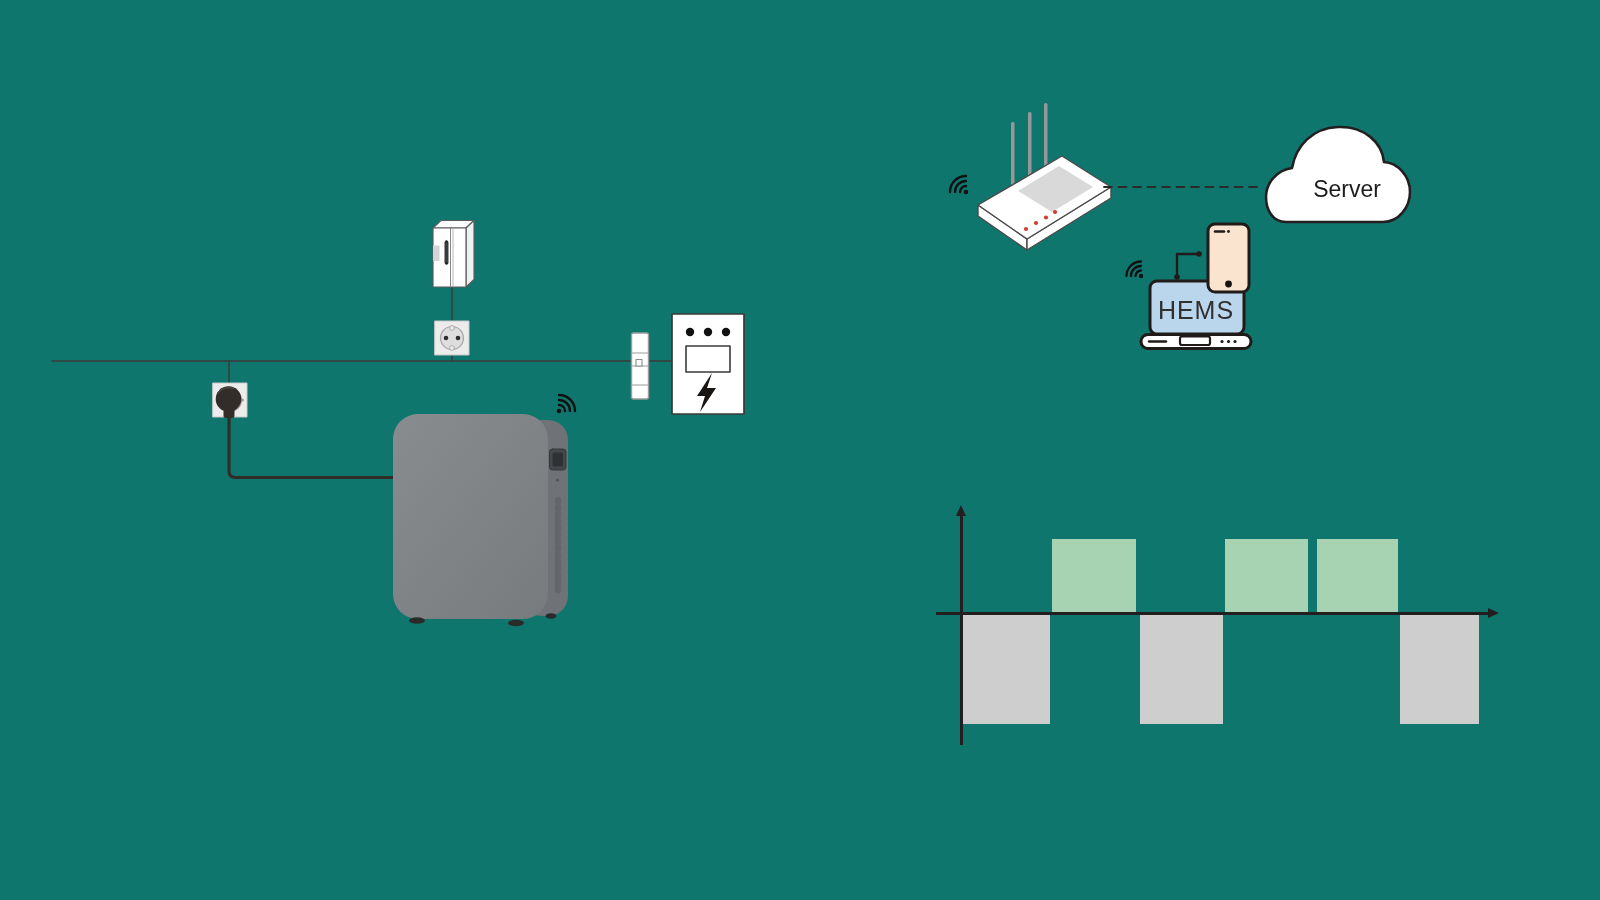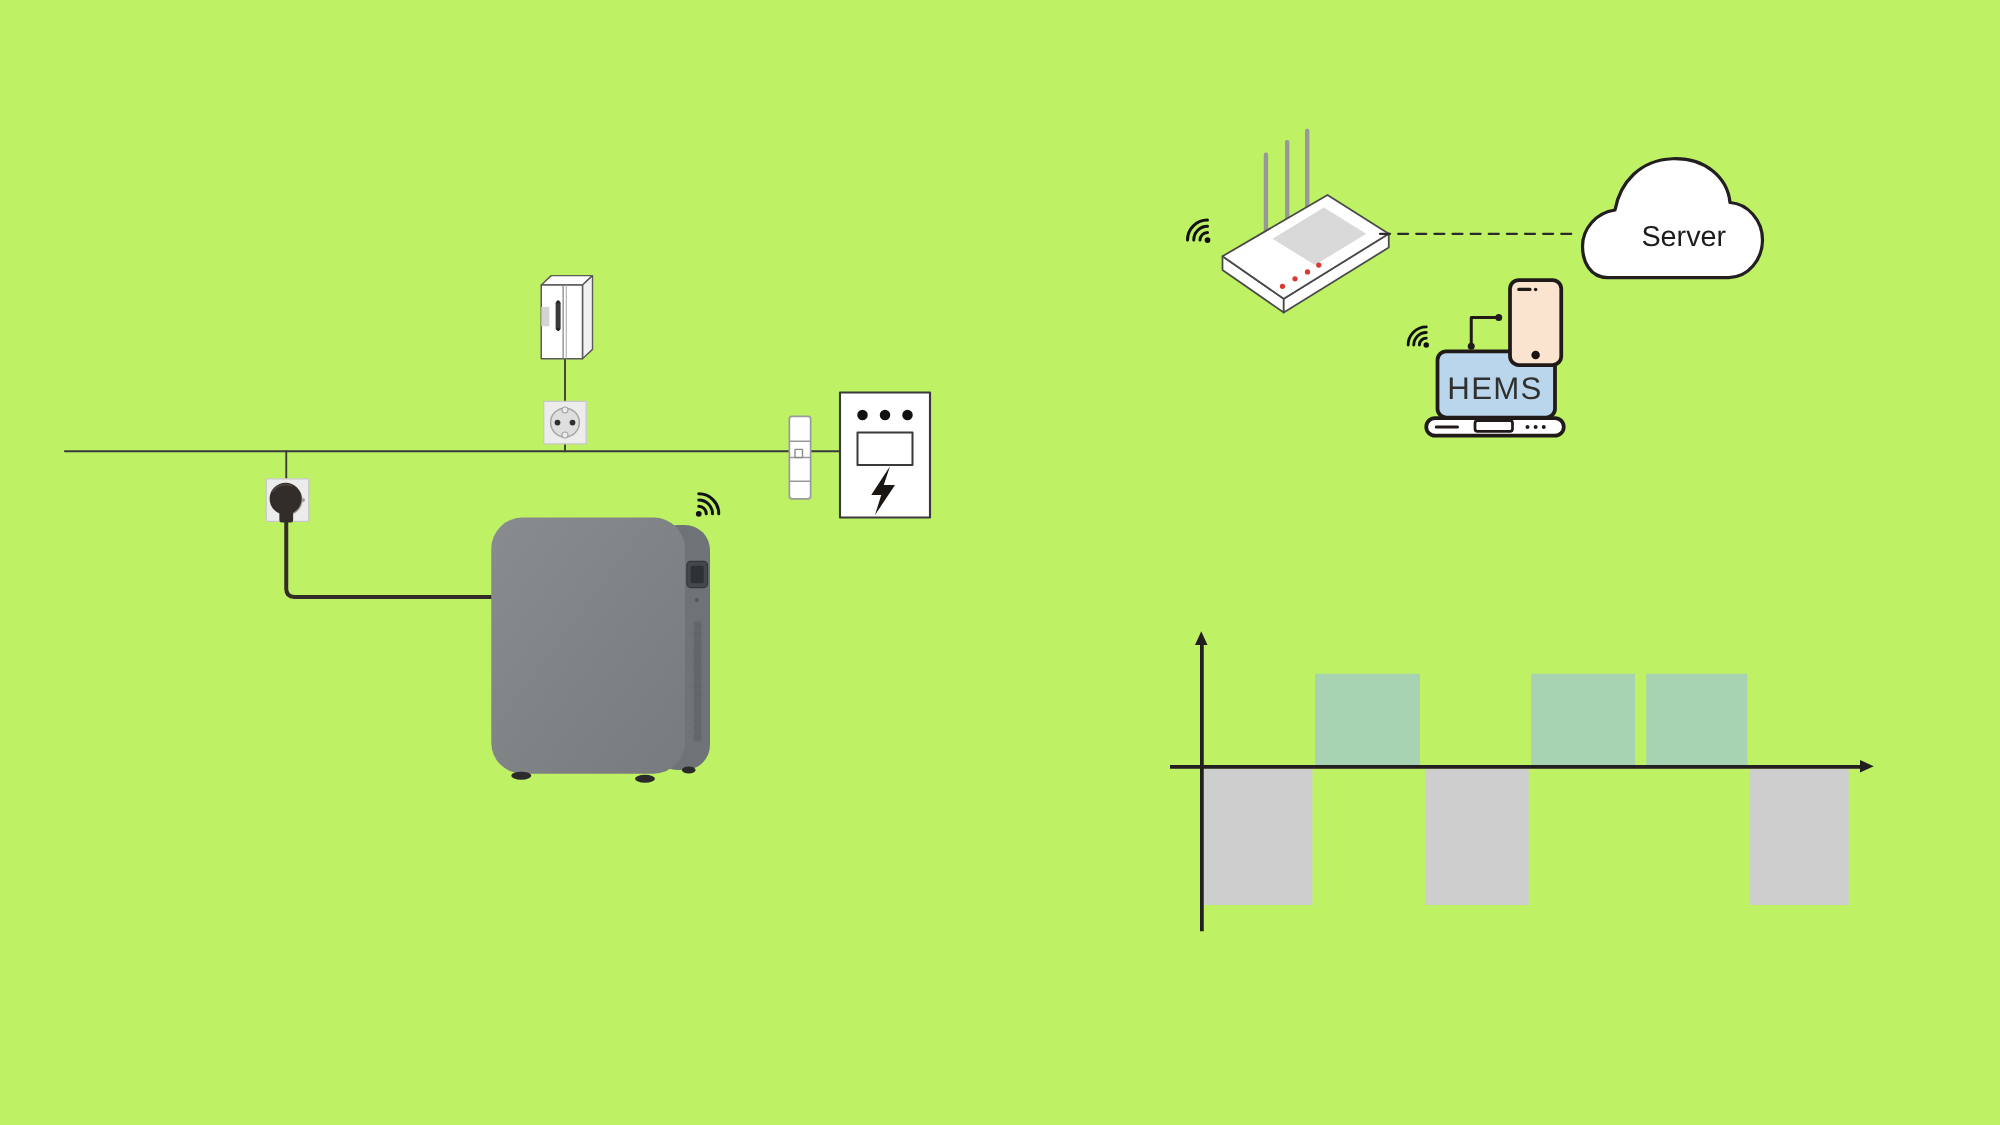--- a/index.html
+++ b/index.html
@@ -1,16 +1,16 @@
 <!DOCTYPE html>
 <html><head>
 <meta charset="utf-8">
 <style>
   html,body{margin:0;padding:0;background:#ffffff;font-family:"Liberation Sans",sans-serif;}
-  .stage{position:relative;width:1600px;height:900px;background:#bef264;overflow:hidden;}
+  .stage{position:relative;width:1600px;height:900px;background:#0f766e;overflow:hidden;}
   .layer{position:absolute;left:0;top:0;width:1600px;height:900px;}
   #chart{position:absolute;left:0;top:0;width:1600px;height:900px;pointer-events:none;}
   #chart .axis{position:absolute;background:#231f20;z-index:3;}
   #chart .bar{position:absolute;z-index:1;}
   #chart .arrow-right{position:absolute;width:0;height:0;z-index:3;
      border-top:5.5px solid transparent;border-bottom:5.5px solid transparent;border-left:11px solid #231f20;}
   #chart .arrow-up{position:absolute;width:0;height:0;z-index:3;
      border-left:5.5px solid transparent;border-right:5.5px solid transparent;border-bottom:11px solid #231f20;}
   svg text{font-family:"Liberation Sans",sans-serif;}
   .server-label{font-size:23px;fill:#1c1c1c;}

